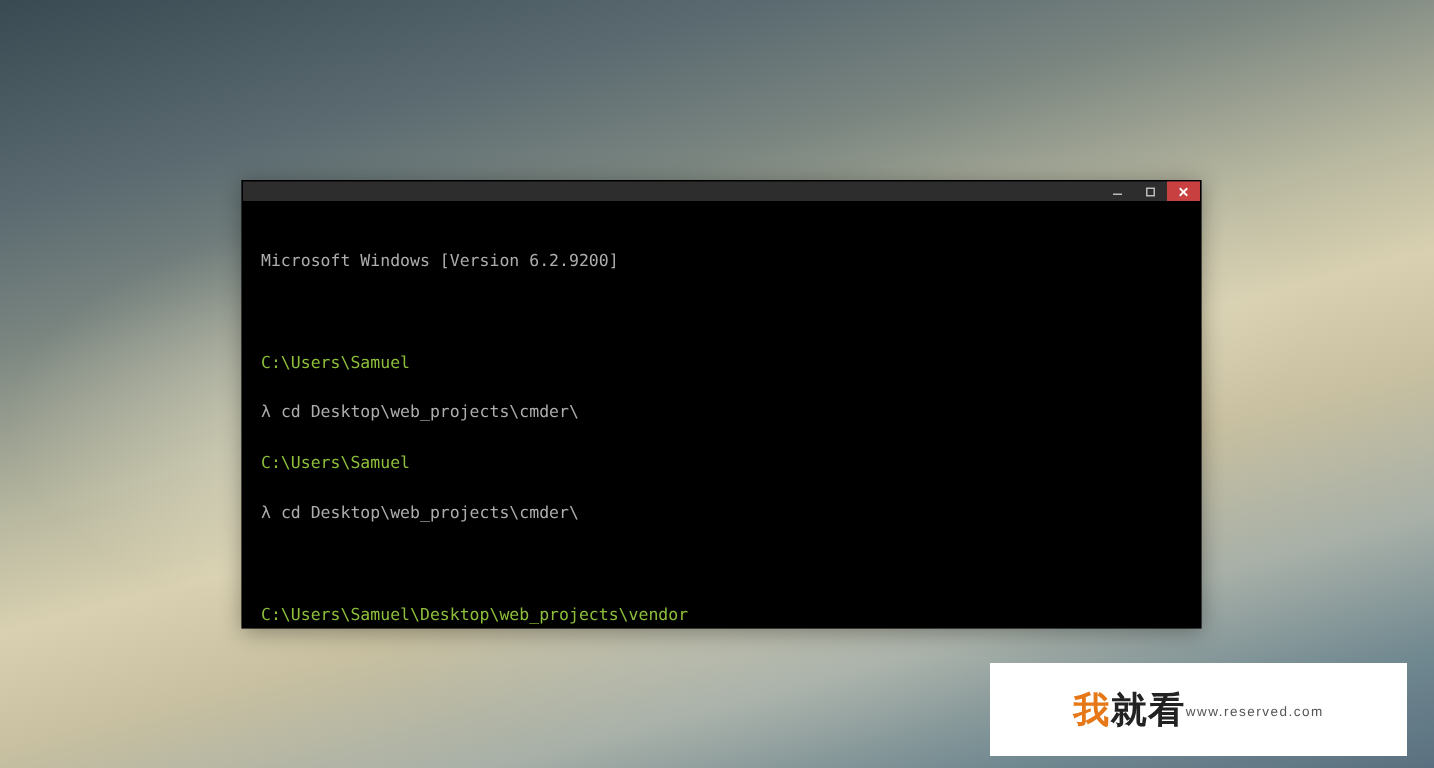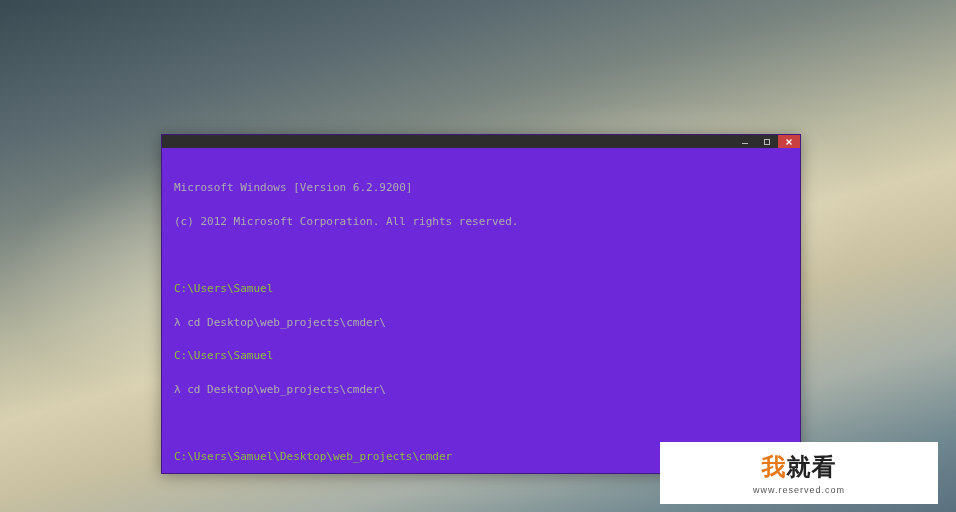--- a/index.html
+++ b/index.html
@@ -2,31 +2,31 @@
 <html><head>
 <meta charset="utf-8">
 <style>
   *{margin:0;padding:0;box-sizing:border-box}
   body{width:956px;height:512px;overflow:hidden;position:relative;font-family:sans-serif;
     background:linear-gradient(165deg,#3a4a52 0%,#5a6a70 18%,#7a8580 30%,#b8b8a0 45%,#d8d0b0 55%,#c8c0a0 65%,#a8b0a8 78%,#708890 90%,#5a7080 100%)}
   body::before{content:"";position:absolute;inset:0;background:
     radial-gradient(ellipse 400px 200px at 30% 55%,rgba(240,235,210,.6),transparent 70%),
     radial-gradient(ellipse 300px 150px at 70% 40%,rgba(230,225,205,.4),transparent 70%),
     radial-gradient(ellipse 350px 180px at 50% 75%,rgba(200,205,200,.3),transparent 70%)}
-  .terminal{position:absolute;left:161px;top:134px;width:640px;height:340px;background:#6d28d9;border:1px solid rgba(0,0,0,.4);box-shadow:0 2px 14px rgba(0,0,0,.35)}
+  .terminal{position:absolute;left:161px;top:120px;width:640px;height:299px;background:#000000;border:1px solid rgba(0,0,0,.4);box-shadow:0 2px 14px rgba(0,0,0,.35)}
   .titlebar{height:13px;background:#2d2d2d;display:flex;justify-content:flex-end;align-items:stretch}
   .win-btn{width:22px;height:13px;display:flex;align-items:center;justify-content:center;font-size:8px;color:#bbb}
   .win-btn svg{display:block}
   .close-btn{background:#c94040}
   .term-body{padding:12px 12px 0 12px;font-family:Consolas,Menlo,monospace;font-size:11px;line-height:11.2px;color:#adadad;white-space:pre;overflow:hidden}
   .blank{height:11.2px}
   .green{color:#8dbf3a}
   .dim{color:#adadad}
   .row span{display:inline}
-  .watermark{position:absolute;right:18px;bottom:8px;width:278px;height:62px;background:#fff;display:flex;flex-direction:column;align-items:center;justify-content:center}
+  .watermark{position:absolute;right:18px;bottom:8px;width:278px;height:62px;background:#fff;display:flex;flex-direction:row;align-items:center;justify-content:center}
   .wm-main{font-size:24px;font-weight:700;color:#222;letter-spacing:1px}
   .wm-main .accent{color:#e67817}
   .wm-sub{font-size:9px;letter-spacing:1px;color:#555;margin-top:2px}
 </style>
 </head>
 <body>
 
 <div class="terminal">
   <div class="titlebar">
     <div class="win-btn">
@@ -41,28 +41,27 @@
     </div>
     <div class="win-btn close-btn">
       <svg width="8" height="8" viewBox="0 0 8 8">
           <line x1="1.5" y1="1.5" x2="6.5" y2="6.5" stroke="#fff" stroke-width="1.2"></line>
           <line x1="6.5" y1="1.5" x2="1.5" y2="6.5" stroke="#fff" stroke-width="1.2"></line>
         </svg>
     </div>
   </div>
   <div class="term-body">
     <div class="row dim">Microsoft Windows [Version 6.2.9200]</div>
-    <div class="row dim">(c) 2012 Microsoft Corporation. All rights reserved.</div>
     <div class="blank"></div>
     <div class="row green">C:\Users\Samuel</div>
     <div class="row"><span class="dim">λ </span><span class="dim">cd Desktop\web_projects\cmder\</span></div>
     <div class="row green">C:\Users\Samuel</div>
     <div class="row"><span class="dim">λ </span><span class="dim">cd Desktop\web_projects\cmder\</span></div>
     <div class="blank"></div>
-    <div class="row green">C:\Users\Samuel\Desktop\web_projects\cmder</div>
+    <div class="row green">C:\Users\Samuel\Desktop\web_projects\vendor</div>
     
     
     
     
     
   </div>
 </div>
 
 <div class="watermark">
   <div class="wm-main"><span class="accent">我</span><span>就看</span></div>

